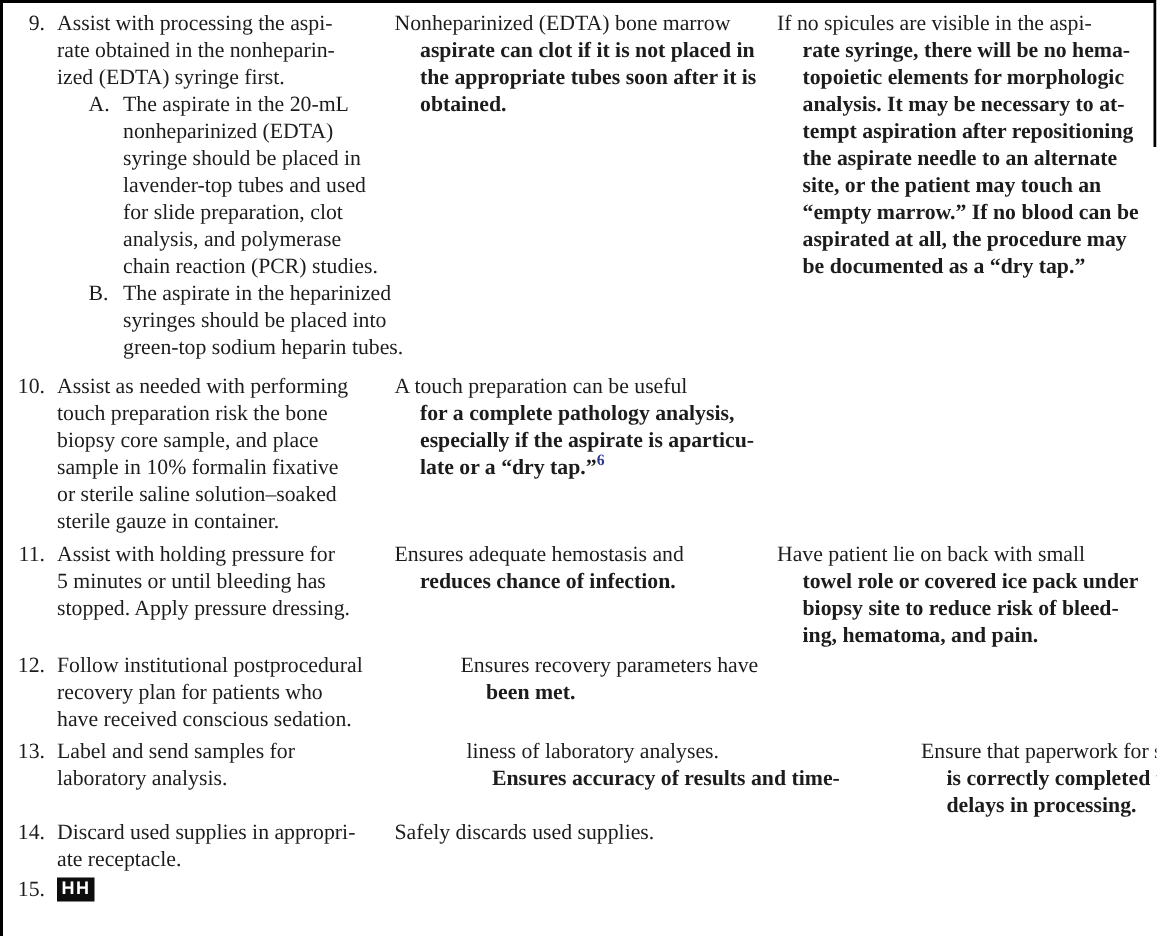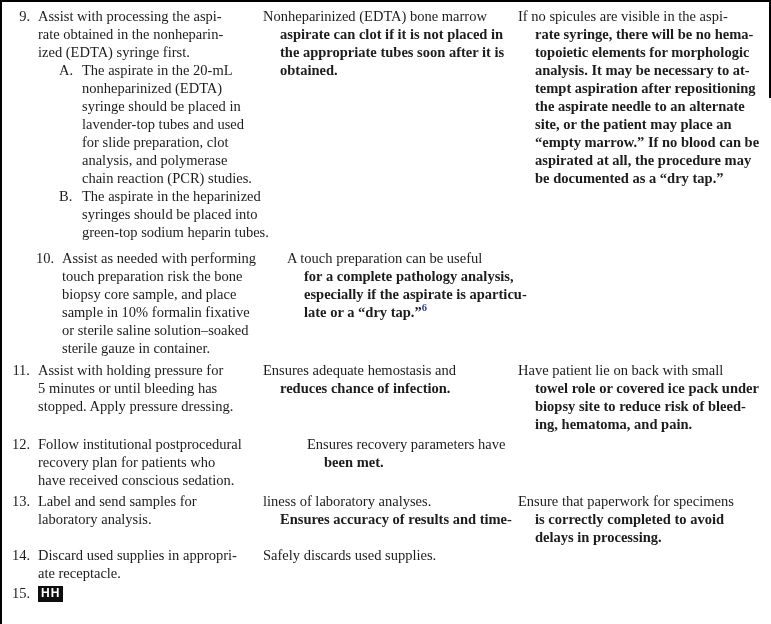--- a/index.html
+++ b/index.html
@@ -2,24 +2,24 @@
 <html style="--fn: #2a3b8f; --iconbg: #0d0d0d; --iconfg: #ffffff;"><head>
 <meta charset="utf-8">
 <style>
   html,body{margin:0;padding:0;width:771px;height:624px;overflow:hidden;}
   body{background:#fff;color:#1c1c1c;font-family:"Liberation Serif", serif;font-size:14.5px;}
   .sheet{position:relative;box-sizing:border-box;width:771px;height:624px;
          border-top:2px solid #000;border-left:2px solid #000;padding-top:5px;}
   .edge-right{position:absolute;top:0;right:0;width:2px;height:96px;background:#000;}
   .row{display:grid;grid-template-columns:253px 255px 1fr;align-items:start;}
   .row:nth-child(1){margin-bottom:8px;}
-  .row:nth-child(2){margin-bottom:4px;padding-left:24px;}
+  .row:nth-child(2){margin-bottom:4px;}
   .row:nth-child(3){margin-bottom:2px;}
   .row:nth-child(4){margin-bottom:3px;gap:44px;}
-  .row:nth-child(5){margin-bottom:0;}
+  .row:nth-child(5){margin-bottom:0;gap:48px;}
   .row:nth-child(6){margin-bottom:2px;font-family:Liberation Serif, serif;}
   .cell{align-self:start;}
   .c-step{display:grid;grid-template-columns:28px 1fr;column-gap:8px;}
   .num{text-align:right;line-height:18px;}
   .tl{white-space:nowrap;line-height:18px;}
   .hang:not(:first-child){padding-left:17px;font-weight:bold;}
   .sub{display:grid;grid-template-columns:17px 1fr;column-gap:6px;margin-left:21px;}
   .subletter{line-height:18px;}
   .c-rat{padding-left:8px;}
   .c-con{padding-left:8px;}
@@ -69,21 +69,21 @@
           <div class="tl hang">the appropriate tubes soon after it is</div>
           <div class="tl hang">obtained.</div>
         </div>
         <div class="cell c-con">
           <div class="tl hang">If no spicules are visible in the aspi-</div>
           <div class="tl hang">rate syringe, there will be no hema-</div>
           <div class="tl hang">topoietic elements for morphologic</div>
           <div class="tl hang">analysis. It may be necessary to at-</div>
           <div class="tl hang">tempt aspiration after repositioning</div>
           <div class="tl hang">the aspirate needle to an alternate</div>
-          <div class="tl hang">site, or the patient may place an</div>
+          <div class="tl hang">site, or the patient may touch an</div>
           <div class="tl hang">“empty marrow.” If no blood can be</div>
           <div class="tl hang">aspirated at all, the procedure may</div>
           <div class="tl hang">be documented as a “dry tap.”</div>
         </div>
       </div>
       <div class="row">
         <div class="cell c-step">
           <div class="num">10.</div>
           <div class="stepbody">
             <div class="tl ">Assist as needed with performing</div>

